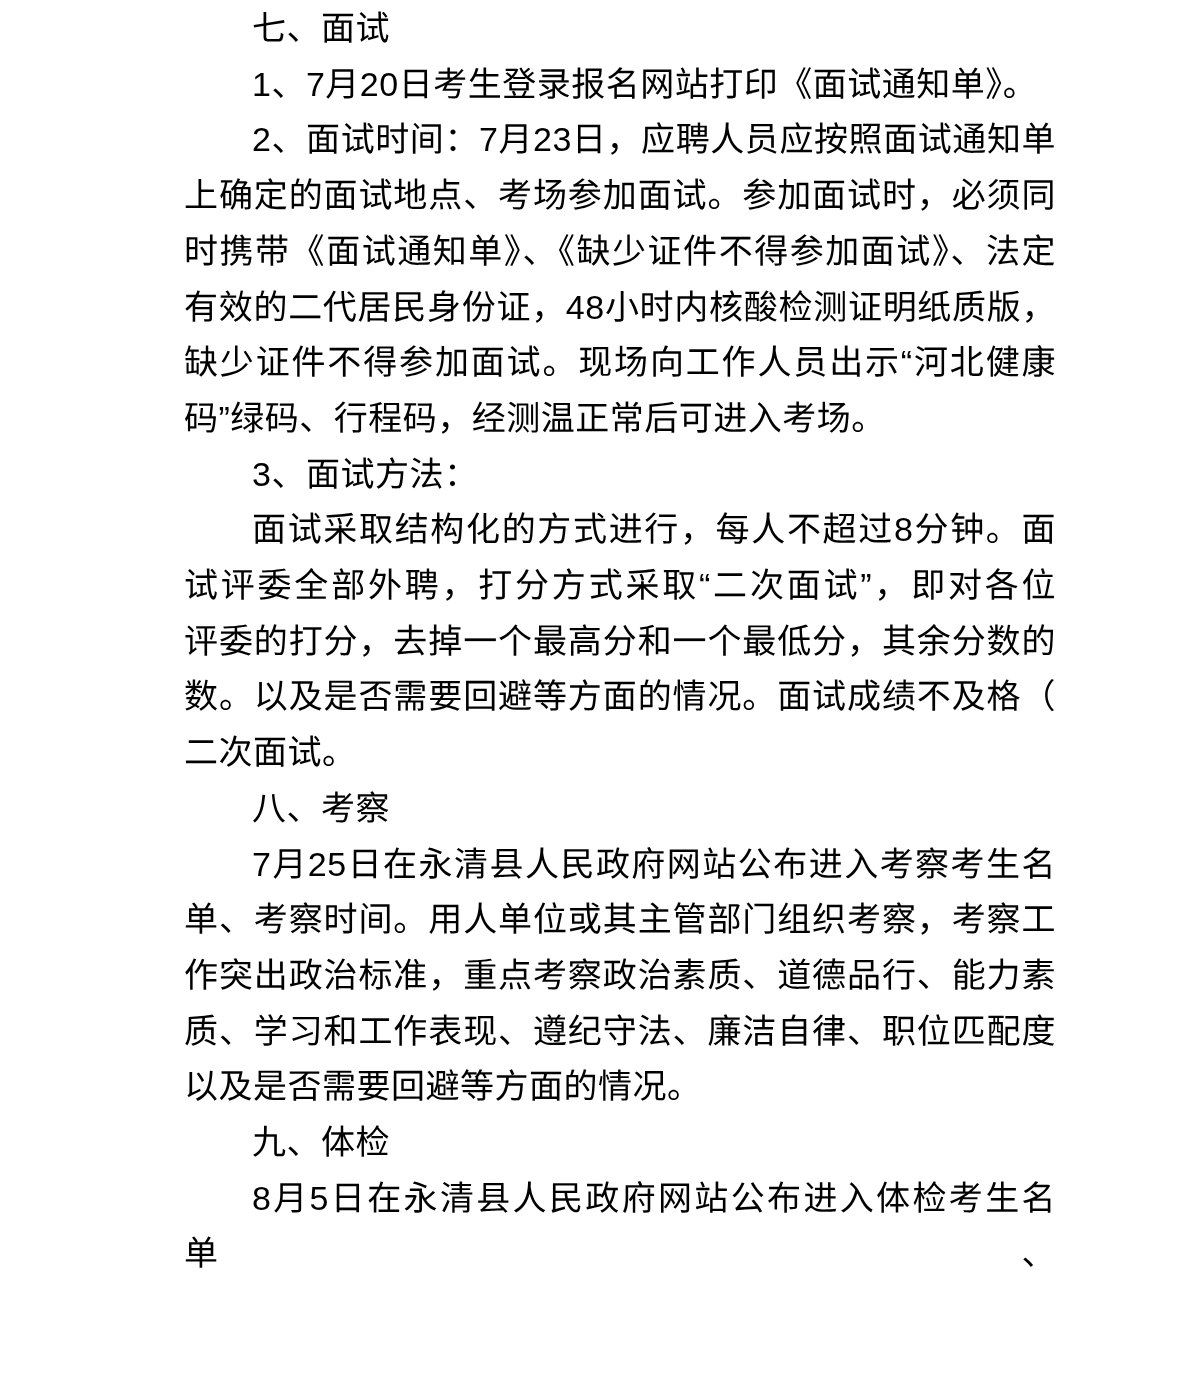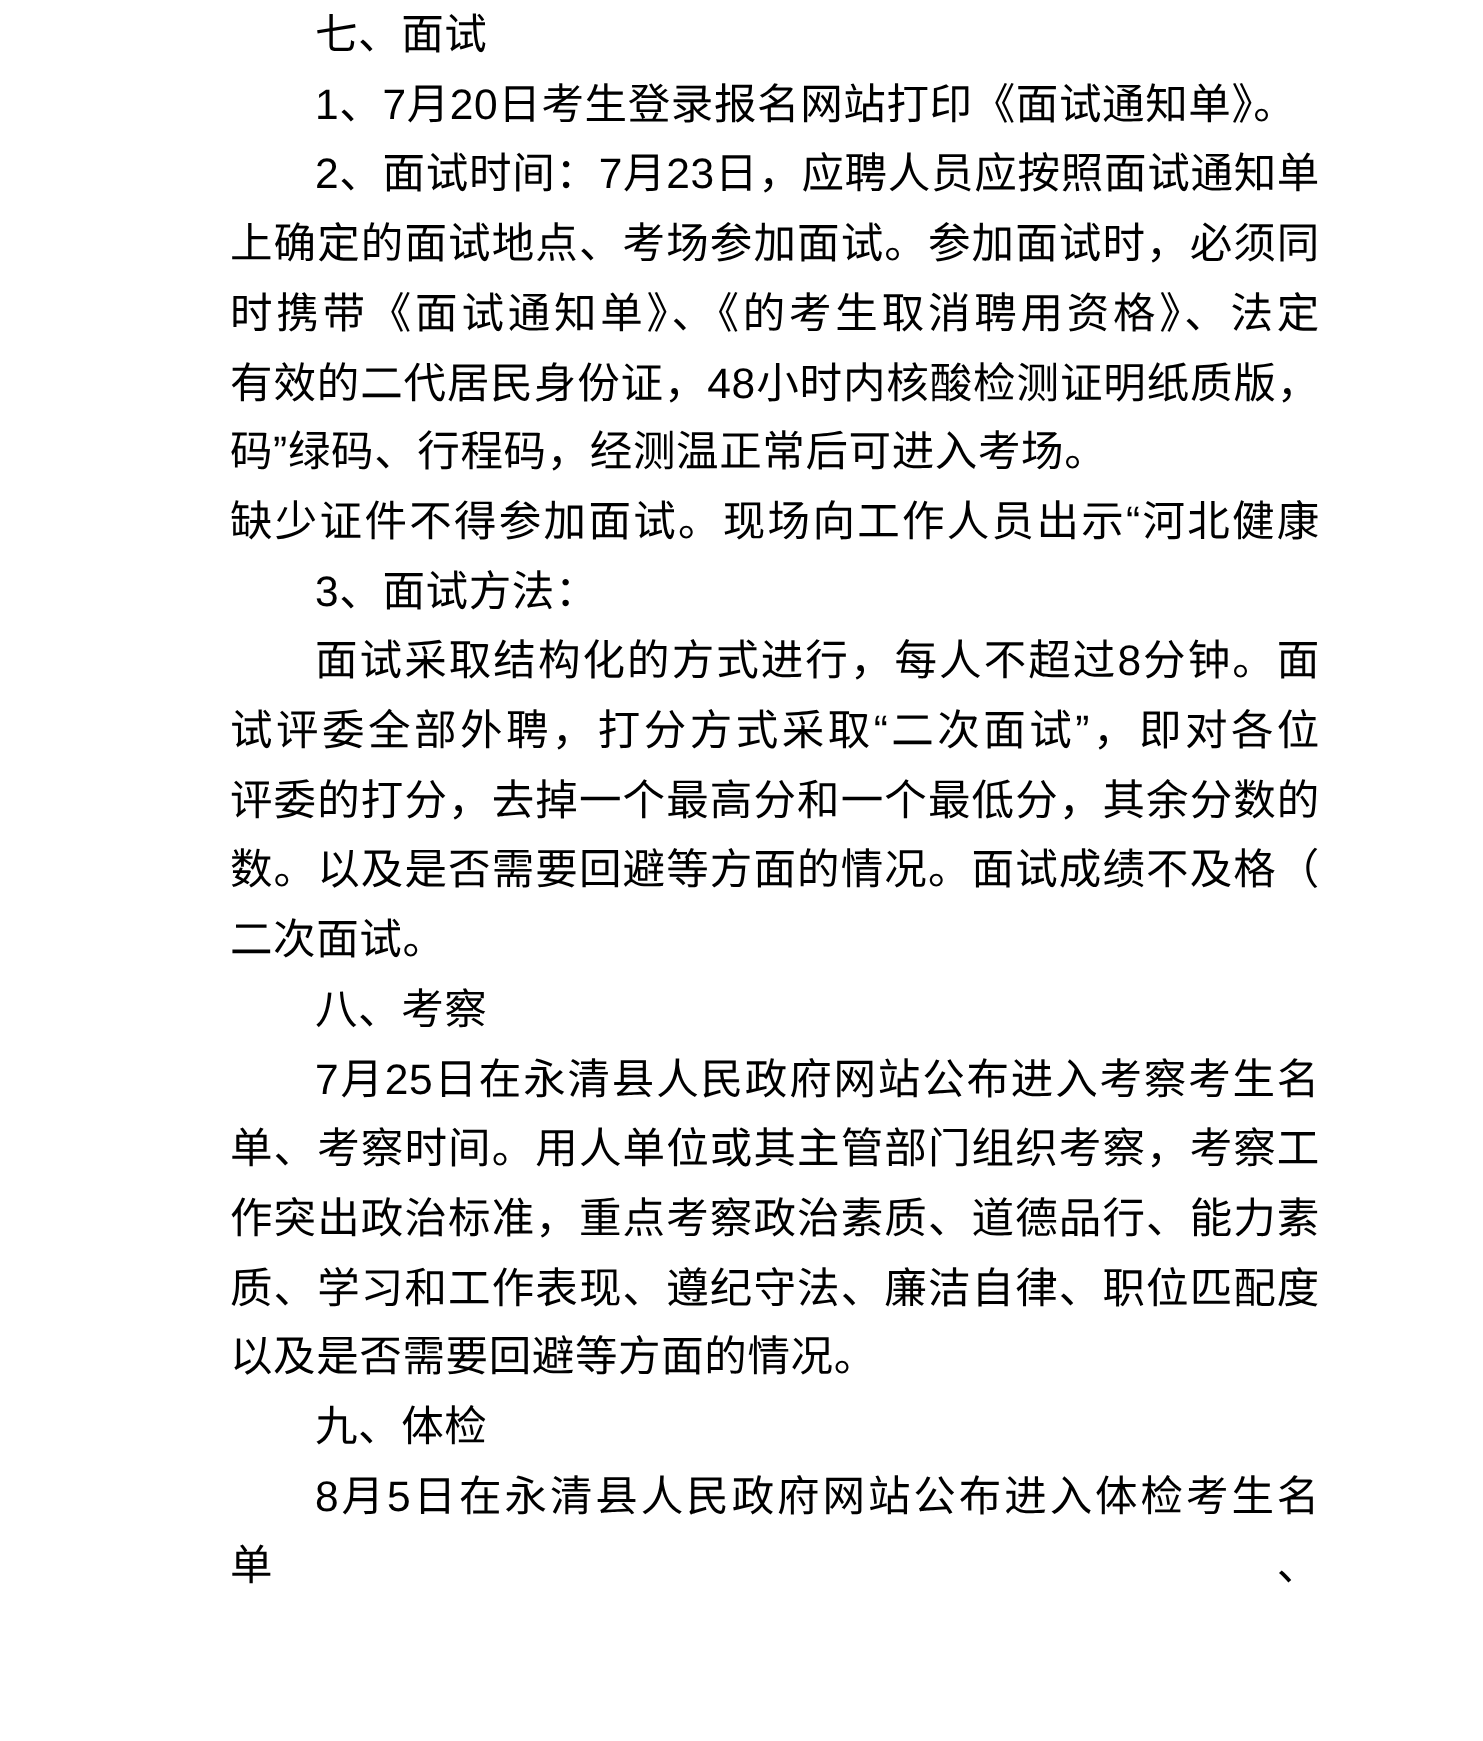--- a/index.html
+++ b/index.html
@@ -32,24 +32,24 @@
   }
 </style>
 </head>
 <body>
 
 <main class="page">
   <div class="ln indent">七、面试</div>
   <div class="ln indent">1、7月20日考生登录报名网站打印《面试通知单》。</div>
   <div class="ln indent fill">2、面试时间：7月23日，应聘人员应按照面试通知单</div>
   <div class="ln fill">上确定的面试地点、考场参加面试。参加面试时，必须同</div>
-  <div class="ln fill">时携带《面试通知单》、《的考生取消聘用资格》、法定</div>
+  <div class="ln fill">时携带《面试通知单》、《缺少证件不得参加面试》、法定</div>
   <div class="ln fill">有效的二代居民身份证，48小时内核酸检测证明纸质版，</div>
+  <div class="ln fill">缺少证件不得参加面试。现场向工作人员出示“河北健康</div>
   <div class="ln">码”绿码、行程码，经测温正常后可进入考场。</div>
-  <div class="ln fill">缺少证件不得参加面试。现场向工作人员出示“河北健康</div>
   <div class="ln indent">3、面试方法：</div>
   <div class="ln indent fill">面试采取结构化的方式进行，每人不超过8分钟。面</div>
   <div class="ln fill">试评委全部外聘，打分方式采取“二次面试”，即对各位</div>
   <div class="ln fill">评委的打分，去掉一个最高分和一个最低分，其余分数的</div>
   <div class="ln fill">数。以及是否需要回避等方面的情况。面试成绩不及格（</div>
   <div class="ln">二次面试。</div>
   <div class="ln indent">八、考察</div>
   <div class="ln indent fill">7月25日在永清县人民政府网站公布进入考察考生名</div>
   <div class="ln fill">单、考察时间。用人单位或其主管部门组织考察，考察工</div>
   <div class="ln fill">作突出政治标准，重点考察政治素质、道德品行、能力素</div>

